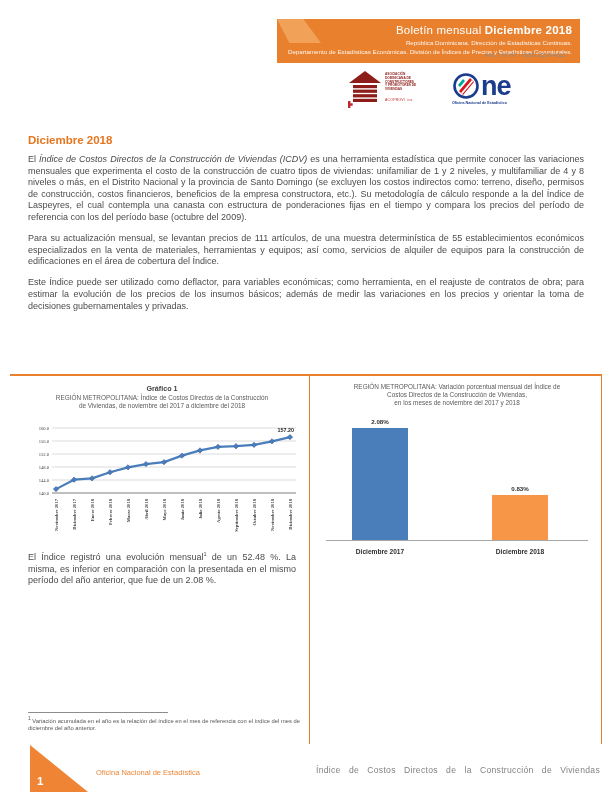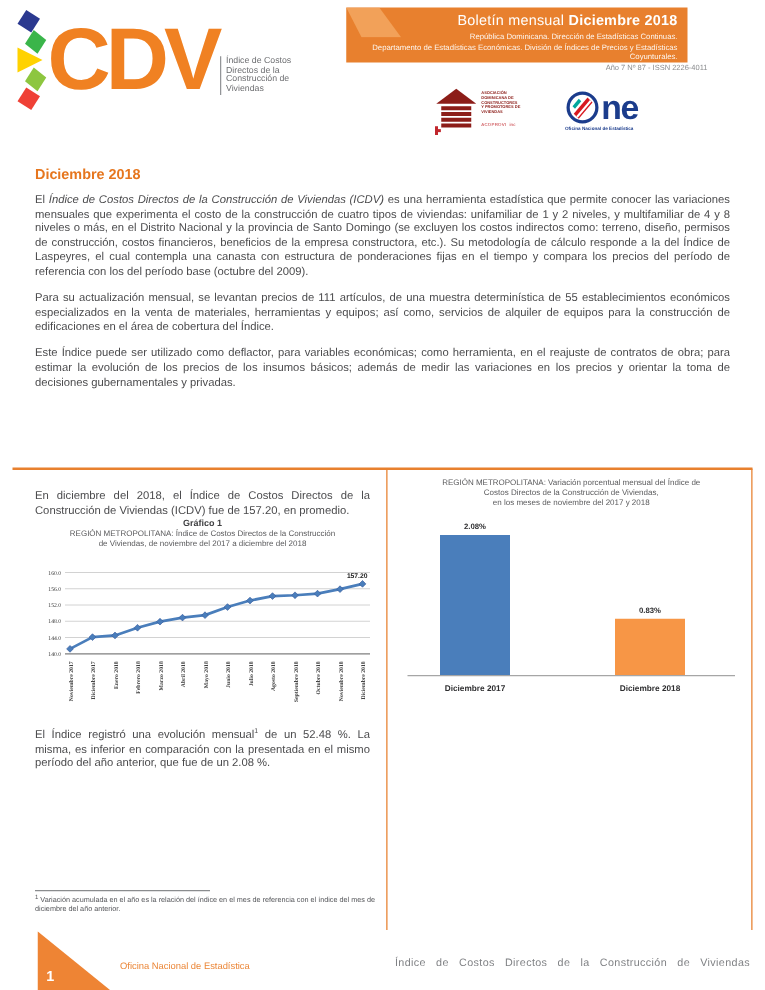--- a/index.html
+++ b/index.html
@@ -4,21 +4,21 @@
 <style>
   * { box-sizing: border-box; margin: 0; padding: 0; }
   body { background: #e9e9e9; font-family: "Liberation Sans", sans-serif; }
   .page { position: relative; width: 612px; height: 792px; background: #fff; margin: 0 auto; overflow: hidden; }
 
   
   .logo-block { position: absolute; left: 12px; top: 6px; display: flex; align-items: flex-start; }
   .icdv-word { font-size: 70px; font-weight: 800; color: #F08122; letter-spacing: -4px; line-height: 82px; font-family: "Liberation Sans", sans-serif; }
   .logo-tagline { align-self: flex-end; margin: 0 0 14px 2px; border-left: 1px solid #939598; padding-left: 4px; font-size: 7px; line-height: 7.8px; color: #6D6E71; white-space: pre-line; }
 
-  .banner { position: absolute; left: 277px; top: 6px; width: 273px; height: 44px; background: #E8802E; color: #fff; text-align: right; padding: 5px 8px 0 0; }
+  .banner { position: absolute; left: 277px; top: 19px; width: 303px; height: 44px; background: #E8802E; color: #fff; text-align: right; padding: 5px 8px 0 0; }
   .banner-wedge { position: absolute; left: 0; top: 0; width: 44px; height: 24px; background: #F2A159; clip-path: polygon(0 0, 60% 0, 100% 100%, 28% 100%); }
   .banner-l1 { font-size: 11.5px; letter-spacing: .2px; }
   .banner-l1 b { font-weight: bold; }
   .banner-sm { font-size: 6.2px; color: rgba(255,255,255,.92); margin-top: 2.5px; }
   .issue-line { position: absolute; right: 46px; top: 52px; font-size: 6px; color: #8A8C8E; }
 
   .acoprovi { position: absolute; left: 348px; top: 70px; display: flex; gap: 3px; }
   .acoprovi-text { font-size: 3.2px; line-height: 3.8px; font-weight: bold; color: #8C1D18; white-space: pre-line; padding-top: 3px; }
   .acoprovi-name { font-size: 8px; font-weight: 800; color: #C1272D; margin-top: 2px; letter-spacing: .2px; }
   .acoprovi-name span { font-size: 3.5px; font-weight: normal; }
@@ -67,34 +67,20 @@
   .footnote-text { font-size: 5.8px; line-height: 7.2px; color: #55565A; }
   .footer-tri { position: absolute; left: 30px; top: 745px; }
   .footer-left { position: absolute; left: 96px; top: 768px; font-size: 7.5px; color: #EB8637; }
   .footer-right { position: absolute; right: 12px; top: 765px; font-size: 8.6px; color: #808285; word-spacing: 5.5px; letter-spacing: .3px; }
 </style>
 </head>
 <body>
 
 <div class="page">
 
-  <div class="logo-block">
-    <svg width="26" height="84" viewBox="0 0 26 84">
-      <polygon points="9,2 20,9 13,20 2,13" fill="#2B3990"></polygon>
-      <polygon points="15,18 25,26 18,37 8,29" fill="#3AB54A"></polygon>
-      <polygon points="2,32 22,42 2,52" fill="#FFD200"></polygon>
-      <polygon points="15,48 25,56 18,67 8,59" fill="#8DC63F"></polygon>
-      <polygon points="9,64 20,71 13,82 2,75" fill="#EF4136"></polygon>
-    </svg>
-    <div class="icdv-word">CDV</div>
-    <div class="logo-tagline">Índice de Costos
-Directos de la
-Construcción de
-Viviendas</div>
-  </div>
 
   <div class="banner">
     <div class="banner-wedge"></div>
     <div class="banner-l1"><span>Boletín mensual </span><b>Diciembre 2018</b></div>
     <div class="banner-sm">República Dominicana. Dirección de Estadísticas Continuas.</div>
     <div class="banner-sm">Departamento de Estadísticas Económicas. División de Índices de Precios y Estadísticas Coyunturales.</div>
   </div>
   <div class="issue-line">Año 7 Nº 87 - ISSN 2226-4011</div>
 
   <div class="acoprovi">
@@ -135,21 +121,20 @@
     <p class="body-p"><span>El </span><i>Índice de Costos Directos de la Construcción de Viviendas (ICDV)</i><span> es una herramienta estadística que permite conocer las variaciones mensuales que experimenta el costo de la construcción de cuatro tipos de viviendas: unifamiliar de 1 y 2 niveles, y multifamiliar de 4 y 8 niveles o más, en el Distrito Nacional y la provincia de Santo Domingo (se excluyen los costos indirectos como: terreno, diseño, permisos de construcción, costos financieros, beneficios de la empresa constructora, etc.). Su metodología de cálculo responde a la del Índice de Laspeyres, el cual contempla una canasta con estructura de ponderaciones fijas en el tiempo y compara los precios del período de referencia con los del período base (octubre del 2009).</span></p>
     <p class="body-p">Para su actualización mensual, se levantan precios de 111 artículos, de una muestra determinística de 55 establecimientos económicos especializados en la venta de materiales, herramientas y equipos; así como, servicios de alquiler de equipos para la construcción de edificaciones en el área de cobertura del Índice.</p>
     <p class="body-p">Este Índice puede ser utilizado como deflactor, para variables económicas; como herramienta, en el reajuste de contratos de obra; para estimar la evolución de los precios de los insumos básicos; además de medir las variaciones en los precios y orientar la toma de decisiones gubernamentales y privadas.</p>
   </div>
 
   <div class="rule-top"></div>
   <div class="divider-v"></div>
   <div class="rule-right"></div>
 
   <div class="col-left">
-    <p class="body-p">En diciembre del 2018, el Índice de Costos Directos de la Construcción de Viviendas (ICDV) fue de 157.20, en promedio.</p>
     <div class="chart-title">Gráfico 1</div>
     <div class="chart-sub">REGIÓN METROPOLITANA: Índice de Costos Directos de la Construcción
 de Viviendas,  de noviembre del 2017 a diciembre del 2018</div>
     <div id="chart1-mount"><svg width="272" height="118" viewBox="0 0 272 118">
           <line x1="24" y1="73" x2="268" y2="73" stroke="#7F7F7F" stroke-width="1"></line>
           <text class="tick" x="21" y="74.7" text-anchor="end">140.0</text>
           <line x1="24" y1="60" x2="268" y2="60" stroke="#C3C3C3" stroke-width="0.6"></line>
           <text class="tick" x="21" y="61.7" text-anchor="end">144.0</text>
           <line x1="24" y1="47" x2="268" y2="47" stroke="#C3C3C3" stroke-width="0.6"></line>
           <text class="tick" x="21" y="48.7" text-anchor="end">148.0</text>

